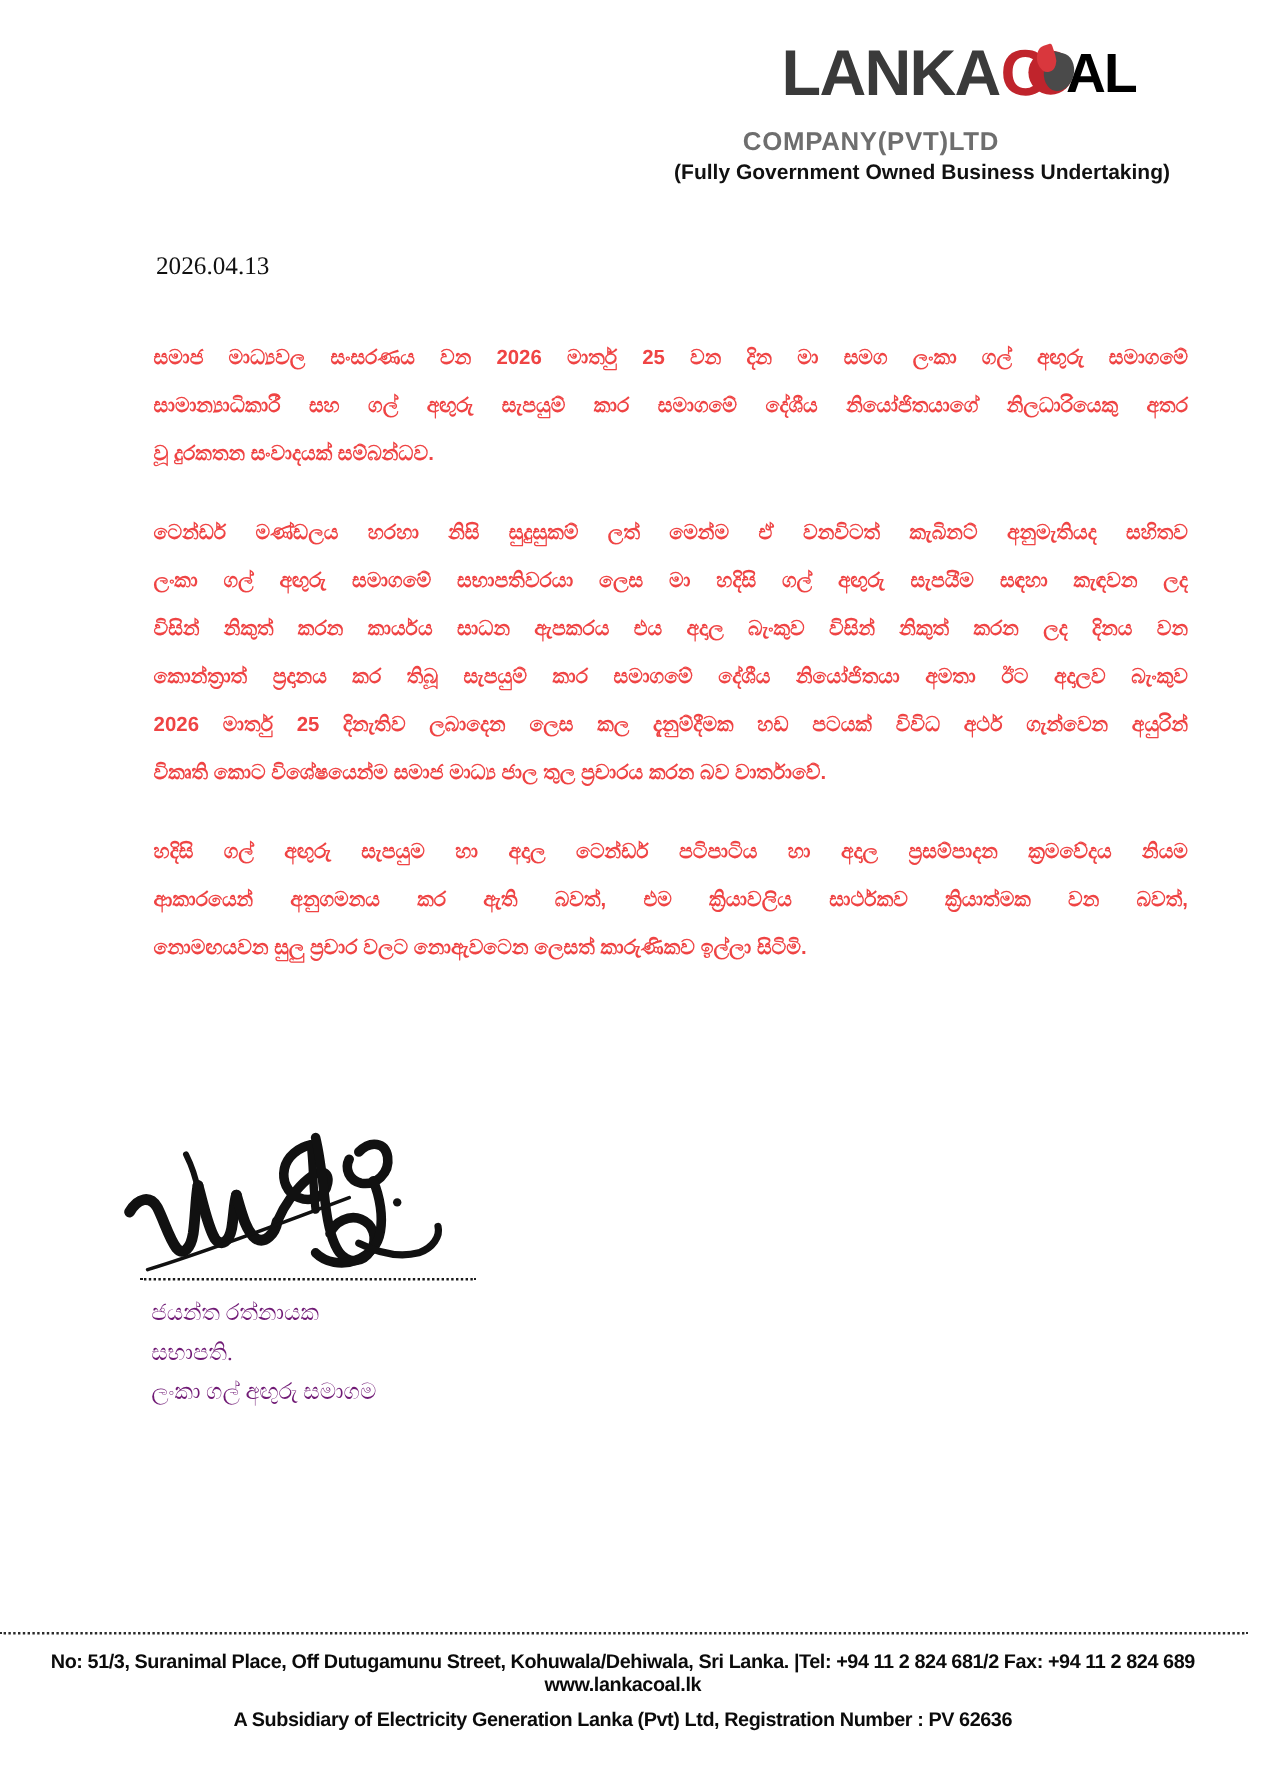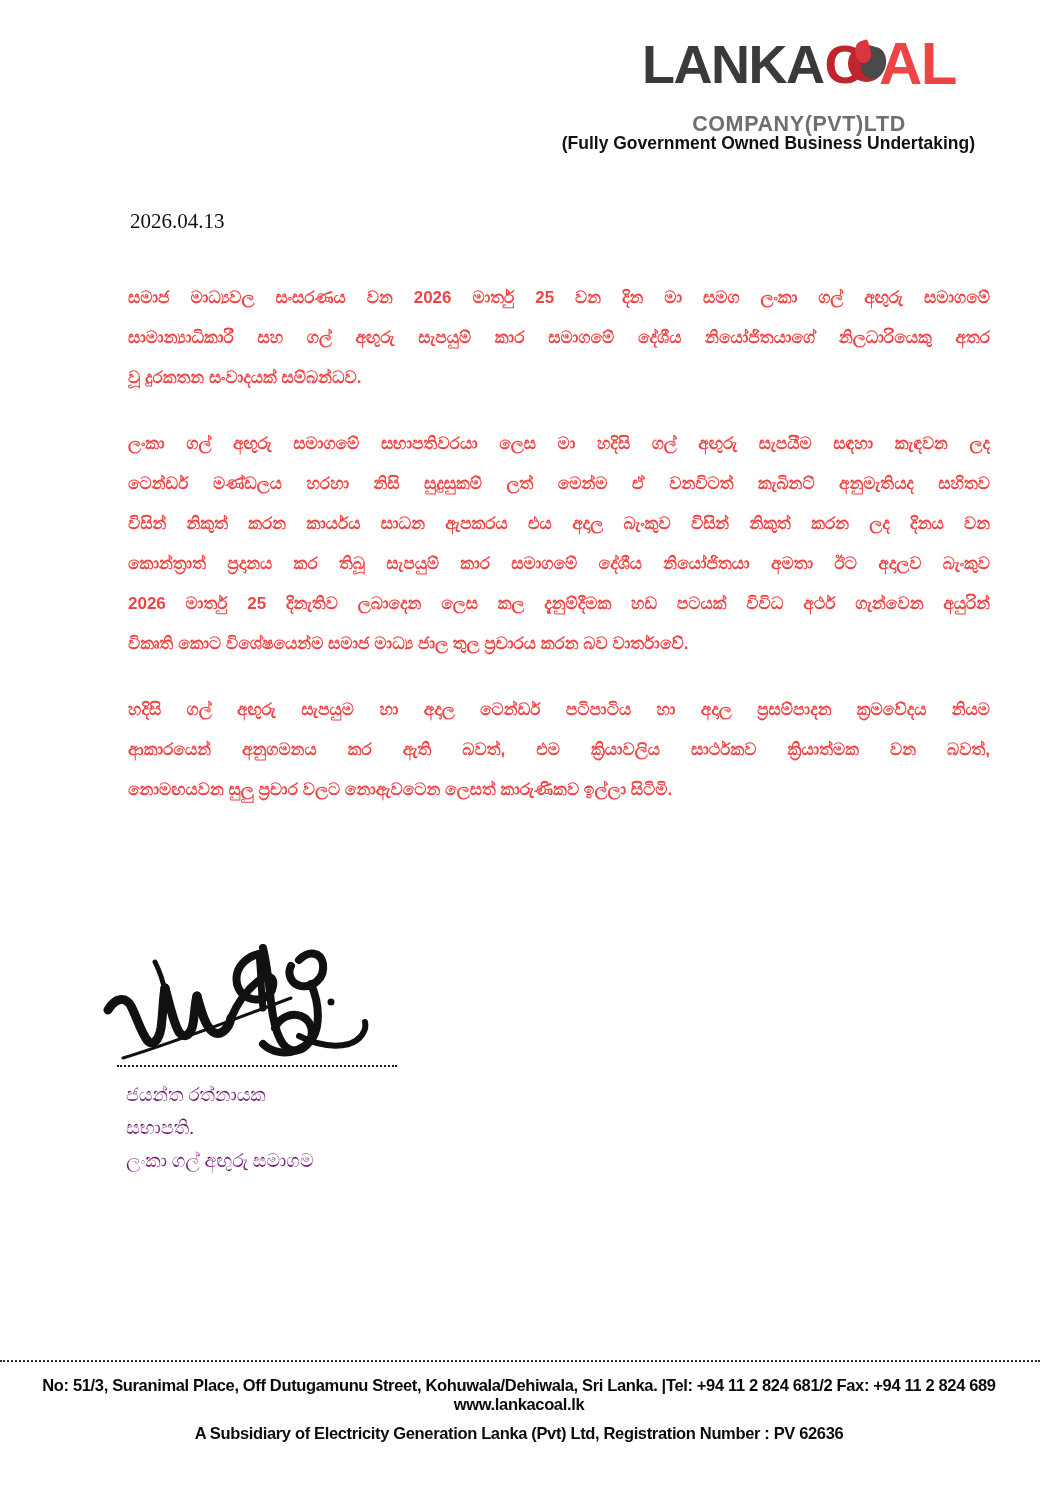--- a/index.html
+++ b/index.html
@@ -22,21 +22,21 @@
     top: 0;
     left: 0;
     width: 1057px;
     height: 190px;
   }
   .logo-block {
     position: absolute;
     right: 78px;
     top: 34px;
     width: 360px;
-    text-align: center;
+    text-align: left;
   }
   .logo-wordmark {
     display: flex;
     align-items: center;
     justify-content: center;
     line-height: 1;
     white-space: nowrap;
   }
   .logo-lanka {
     font-family: "Liberation Sans", sans-serif;
@@ -80,23 +80,23 @@
     position: absolute;
     left: 9px; top: -3px;
     width: 16px; height: 22px;
     border-radius: 60% 10% 55% 45%;
     background: #d9373d;
     transform: rotate(-18deg);
   }
   .logo-al {
     font-family: "Liberation Sans", sans-serif;
     font-weight: 700;
-    font-size: 60px;
+    font-size: 46px;
     letter-spacing: -1.5px;
-    color: #ef4444;
+    color: #000000;
   }
   .logo-subline {
     font-family: "Liberation Sans", sans-serif;
     font-weight: 600;
     font-size: 21.5px;
     letter-spacing: 0.6px;
     color: #6e6e6e;
     margin-top: 18px;
   }
   .logo-tagline {
@@ -233,22 +233,22 @@
 
 <div class="letter-body">
 
   <p class="para">
     <span class="ln">සමාජ මාධ්‍යවල සංසරණය වන 2026 මාර්තු 25 වන දින මා සමග ලංකා ගල් අඟුරු සමාගමේ</span>
     <span class="ln">සාමාන්‍යාධිකාරී සහ ගල් අඟුරු සැපයුම් කාර සමාගමේ දේශීය නියෝජිතයාගේ නිලධාරියෙකු අතර</span>
     <span class="ln final">වූ දුරකතන සංවාදයක් සම්බන්ධව.</span>
   </p>
 
   <p class="para">
+    <span class="ln">ටෙන්ඩර් මණ්ඩලය හරහා නිසි සුදුසුකම් ලත් මෙන්ම ඒ වනවිටත් කැබිනට් අනුමැතියද සහිතව</span>
     <span class="ln">ලංකා ගල් අඟුරු සමාගමේ සභාපතිවරයා ලෙස මා හදිසි ගල් අඟුරු සැපයීම සඳහා කැඳවන ලද</span>
-    <span class="ln">ටෙන්ඩර් මණ්ඩලය හරහා නිසි සුදුසුකම් ලත් මෙන්ම ඒ වනවිටත් කැබිනට් අනුමැතියද සහිතව</span>
     <span class="ln">විසින් නිකුත් කරන කාර්යය සාධන ඇපකරය එය අදාල බැංකුව විසින් නිකුත් කරන ලද දිනය වන</span>
     <span class="ln">කොන්ත්‍රාත් ප්‍රදානය කර තිබූ සැපයුම් කාර සමාගමේ දේශීය නියෝජිතයා අමතා ඊට අදාලව බැංකුව</span>
     <span class="ln">2026 මාර්තු 25 දිනැතිව ලබාදෙන ලෙස කල දැනුම්දීමක හඩ පටයක් විවිධ අර්ථ ගැන්වෙන අයුරින්</span>
     <span class="ln final">විකෘති කොට  විශේෂයෙන්ම සමාජ මාධ්‍ය ජාල තුල ප්‍රචාරය කරන බව වාර්තාවේ.</span>
   </p>
 
   <p class="para">
     <span class="ln">හදිසි ගල් අඟුරු සැපයුම හා අදාල ටෙන්ඩර් පටිපාටිය හා අදාල ප්‍රසම්පාදන ක්‍රමවේදය නියම</span>
     <span class="ln">ආකාරයෙන් අනුගමනය කර ඇති බවත්, එම ක්‍රියාවලිය සාර්ථකව ක්‍රියාත්මක වන බවත්,</span>
     <span class="ln final">නොමඟයවන සුලු ප්‍රචාර වලට නොඇවටෙන ලෙසත් කාරුණිකව ඉල්ලා සිටිමි.</span>

